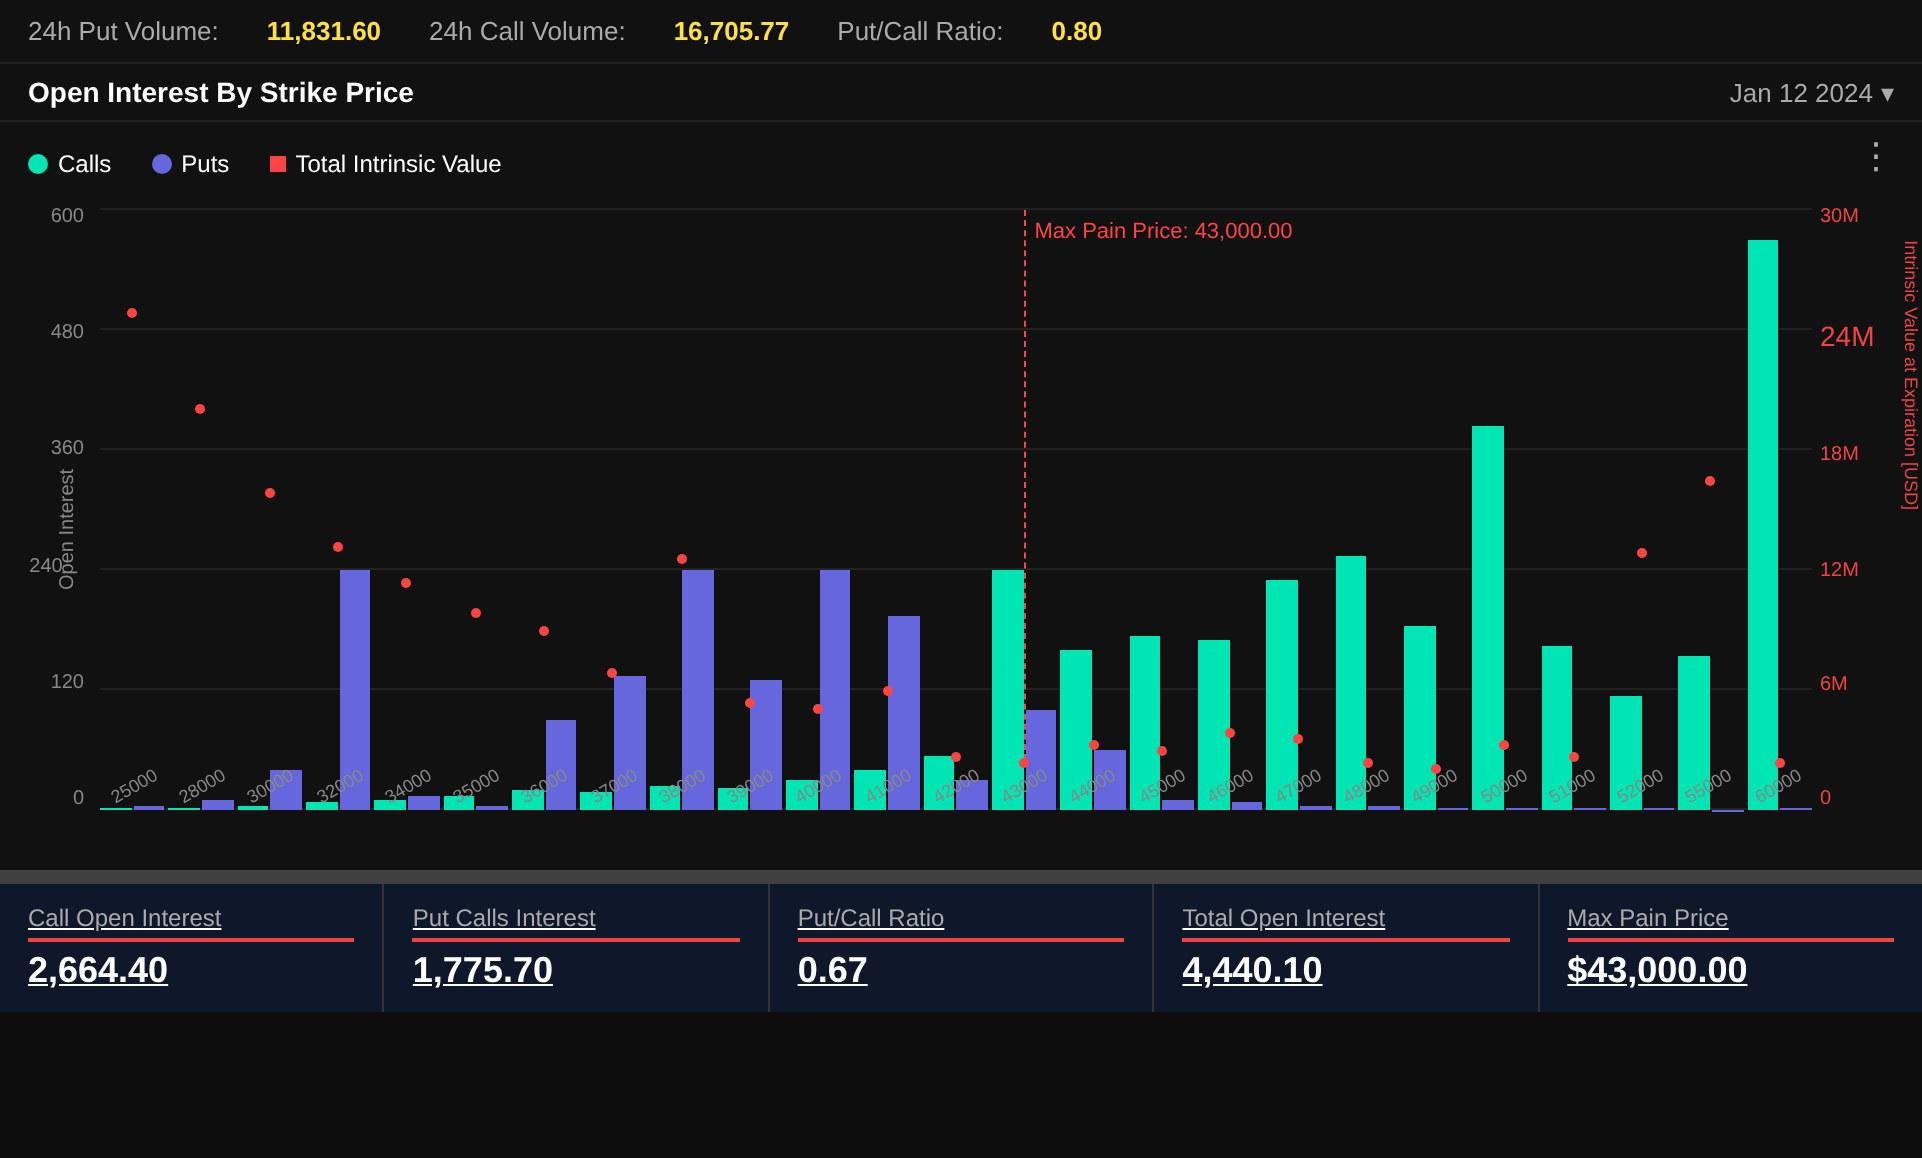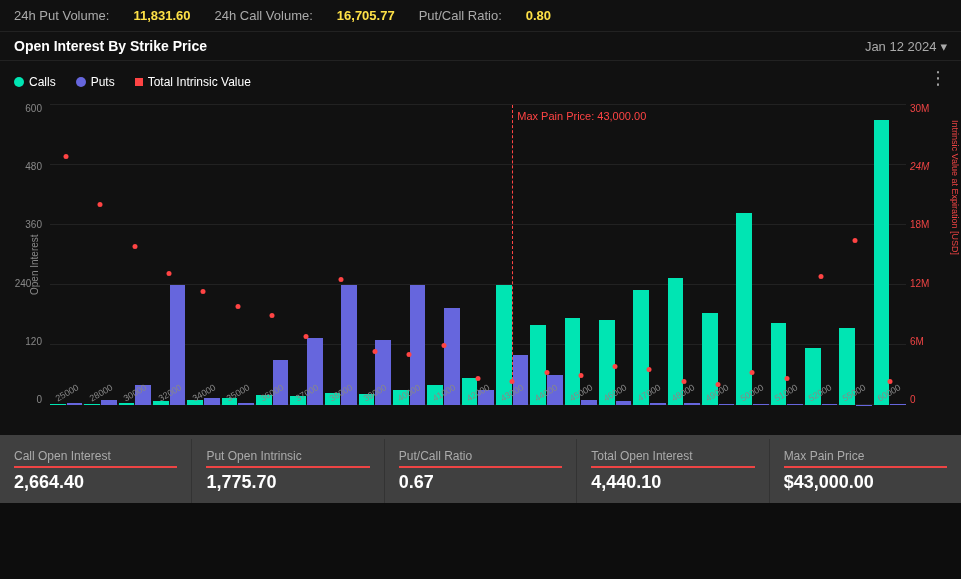--- a/index.html
+++ b/index.html
@@ -138,22 +138,23 @@
       top: 5px;
       background: transparent;
       color: #ff4444;
       font-size: 11px;
       white-space: nowrap;
       left: 4px;
     }
 
     .bottom-stats {
       display: flex;
-      background: #404040;
-      border-top: 4px solid #404040;
+      background: #0f172a;
+      border-top: 7px solid #404040;
+      text-decoration: underline;
     }
     .stat-item {
       flex: 1;
       padding: 10px 14px;
       border-right: 1px solid #333;
     }
     .stat-item:last-child { border-right: none; }
     .stat-label {
       font-size: 12px;
       color: #aaa;
@@ -209,21 +210,21 @@
       <div style="font-size: 10px; color: rgb(136, 136, 136); text-align: right; padding-right: 4px;">600</div>
       <div style="font-size: 10px; color: rgb(136, 136, 136); text-align: right; padding-right: 4px;">480</div>
       <div style="font-size: 10px; color: rgb(136, 136, 136); text-align: right; padding-right: 4px;">360</div>
       <div style="font-size: 10px; color: rgb(136, 136, 136); text-align: center; padding-right: 4px;">240</div>
       <div style="font-size: 10px; color: rgb(136, 136, 136); text-align: right; padding-right: 4px;">120</div>
       <div style="font-size: 10px; color: rgb(136, 136, 136); text-align: right; padding-right: 4px;">0</div>
     </div>
 
   <div class="y-axis-right" id="y-axis-right">
       <div style="font-size: 10px; color: rgb(238, 68, 68);">30M</div>
-      <div style="font-size: 10px; color: rgb(238, 68, 68); font-style: italic;">24M</div>
+      <div style="font-size: 14px; color: rgb(238, 68, 68);">24M</div>
       <div style="font-size: 10px; color: rgb(238, 68, 68);">18M</div>
       <div style="font-size: 10px; color: rgb(238, 68, 68);">12M</div>
       <div style="font-size: 10px; color: rgb(238, 68, 68);">6M</div>
       <div style="font-size: 10px; color: rgb(238, 68, 68);">0</div>
       <div style="position: absolute; right: -62px; top: 50%; transform: rotate(90deg) translateX(-50%); font-size: 9px; color: rgb(238, 68, 68); white-space: nowrap;">Intrinsic Value at Expiration [USD]</div>
     </div>
 
   <div style="position:absolute;left:4px;top:50%;transform:translateY(-50%) rotate(-90deg);font-size:10px;color:#888;white-space:nowrap;width:60px;text-align:center;">Open Interest</div>
 
   <div class="chart-inner" id="chart-inner">
@@ -398,21 +399,21 @@
       </div>
   </div>
 </div>
 
 <div class="bottom-stats" id="bottom-stats">
     <div class="stat-item">
       <div class="stat-label">Call Open Interest</div>
       <div class="stat-value">2,664.40</div>
     </div>
     <div class="stat-item">
-      <div class="stat-label">Put Open Intrinsic</div>
+      <div class="stat-label">Put Calls Interest</div>
       <div class="stat-value">1,775.70</div>
     </div>
     <div class="stat-item">
       <div class="stat-label">Put/Call Ratio</div>
       <div class="stat-value">0.67</div>
     </div>
     <div class="stat-item">
       <div class="stat-label">Total Open Interest</div>
       <div class="stat-value">4,440.10</div>
     </div>

